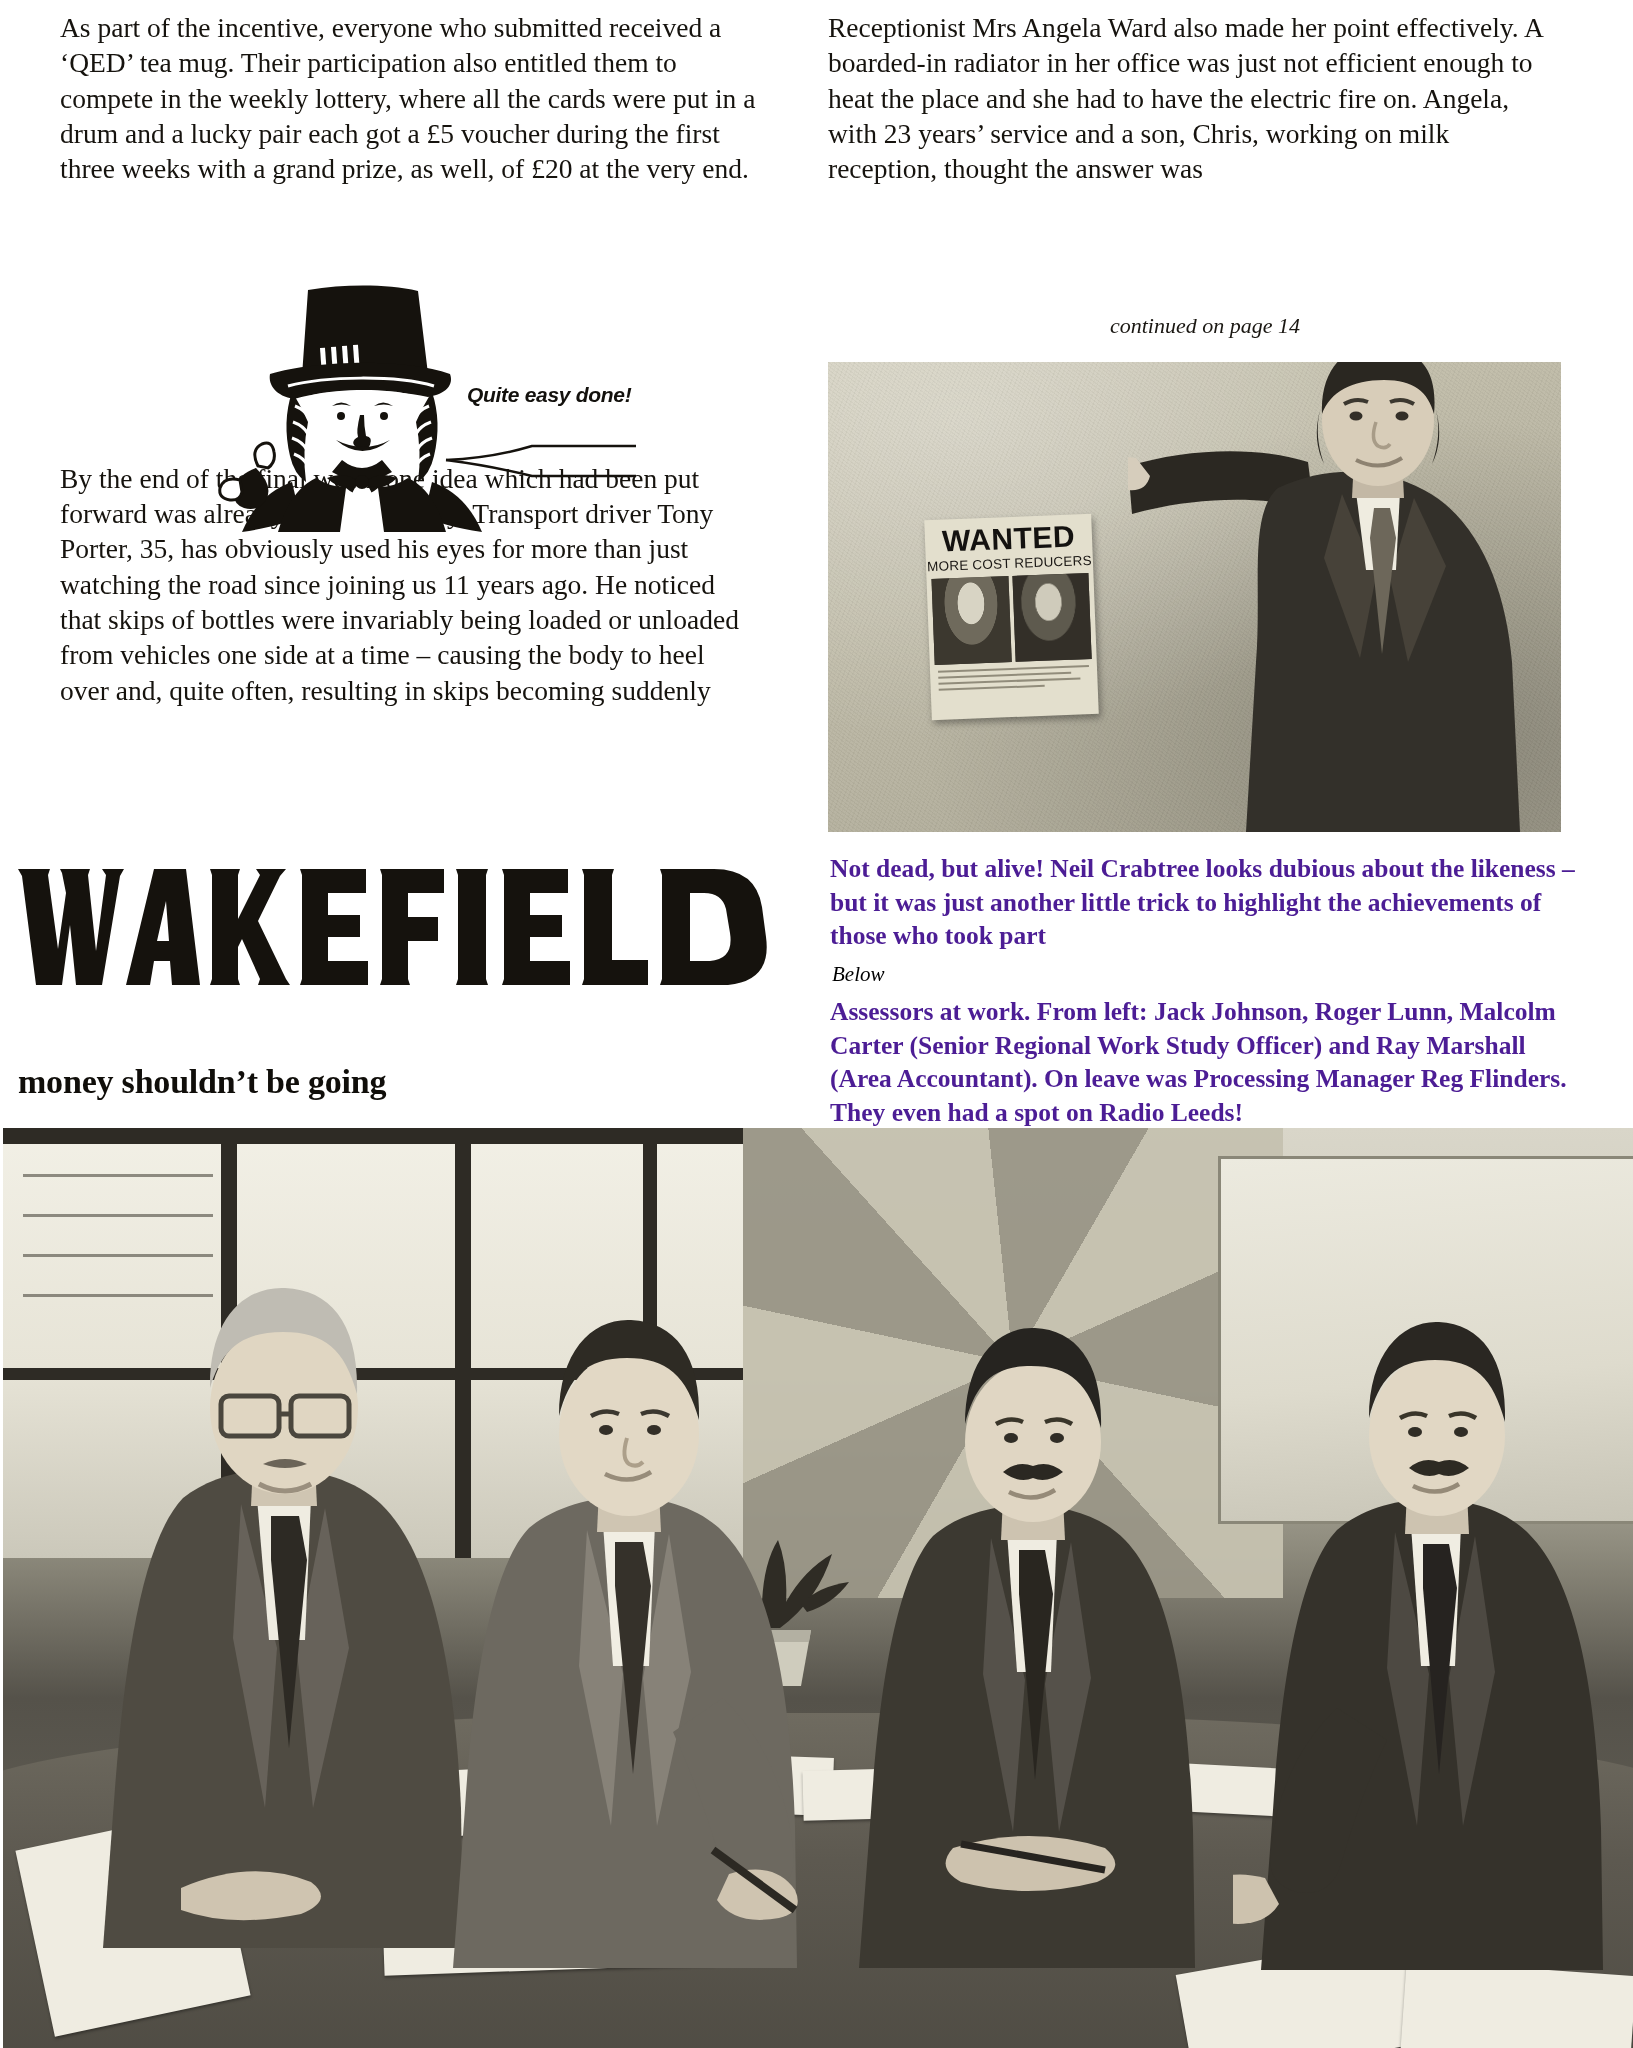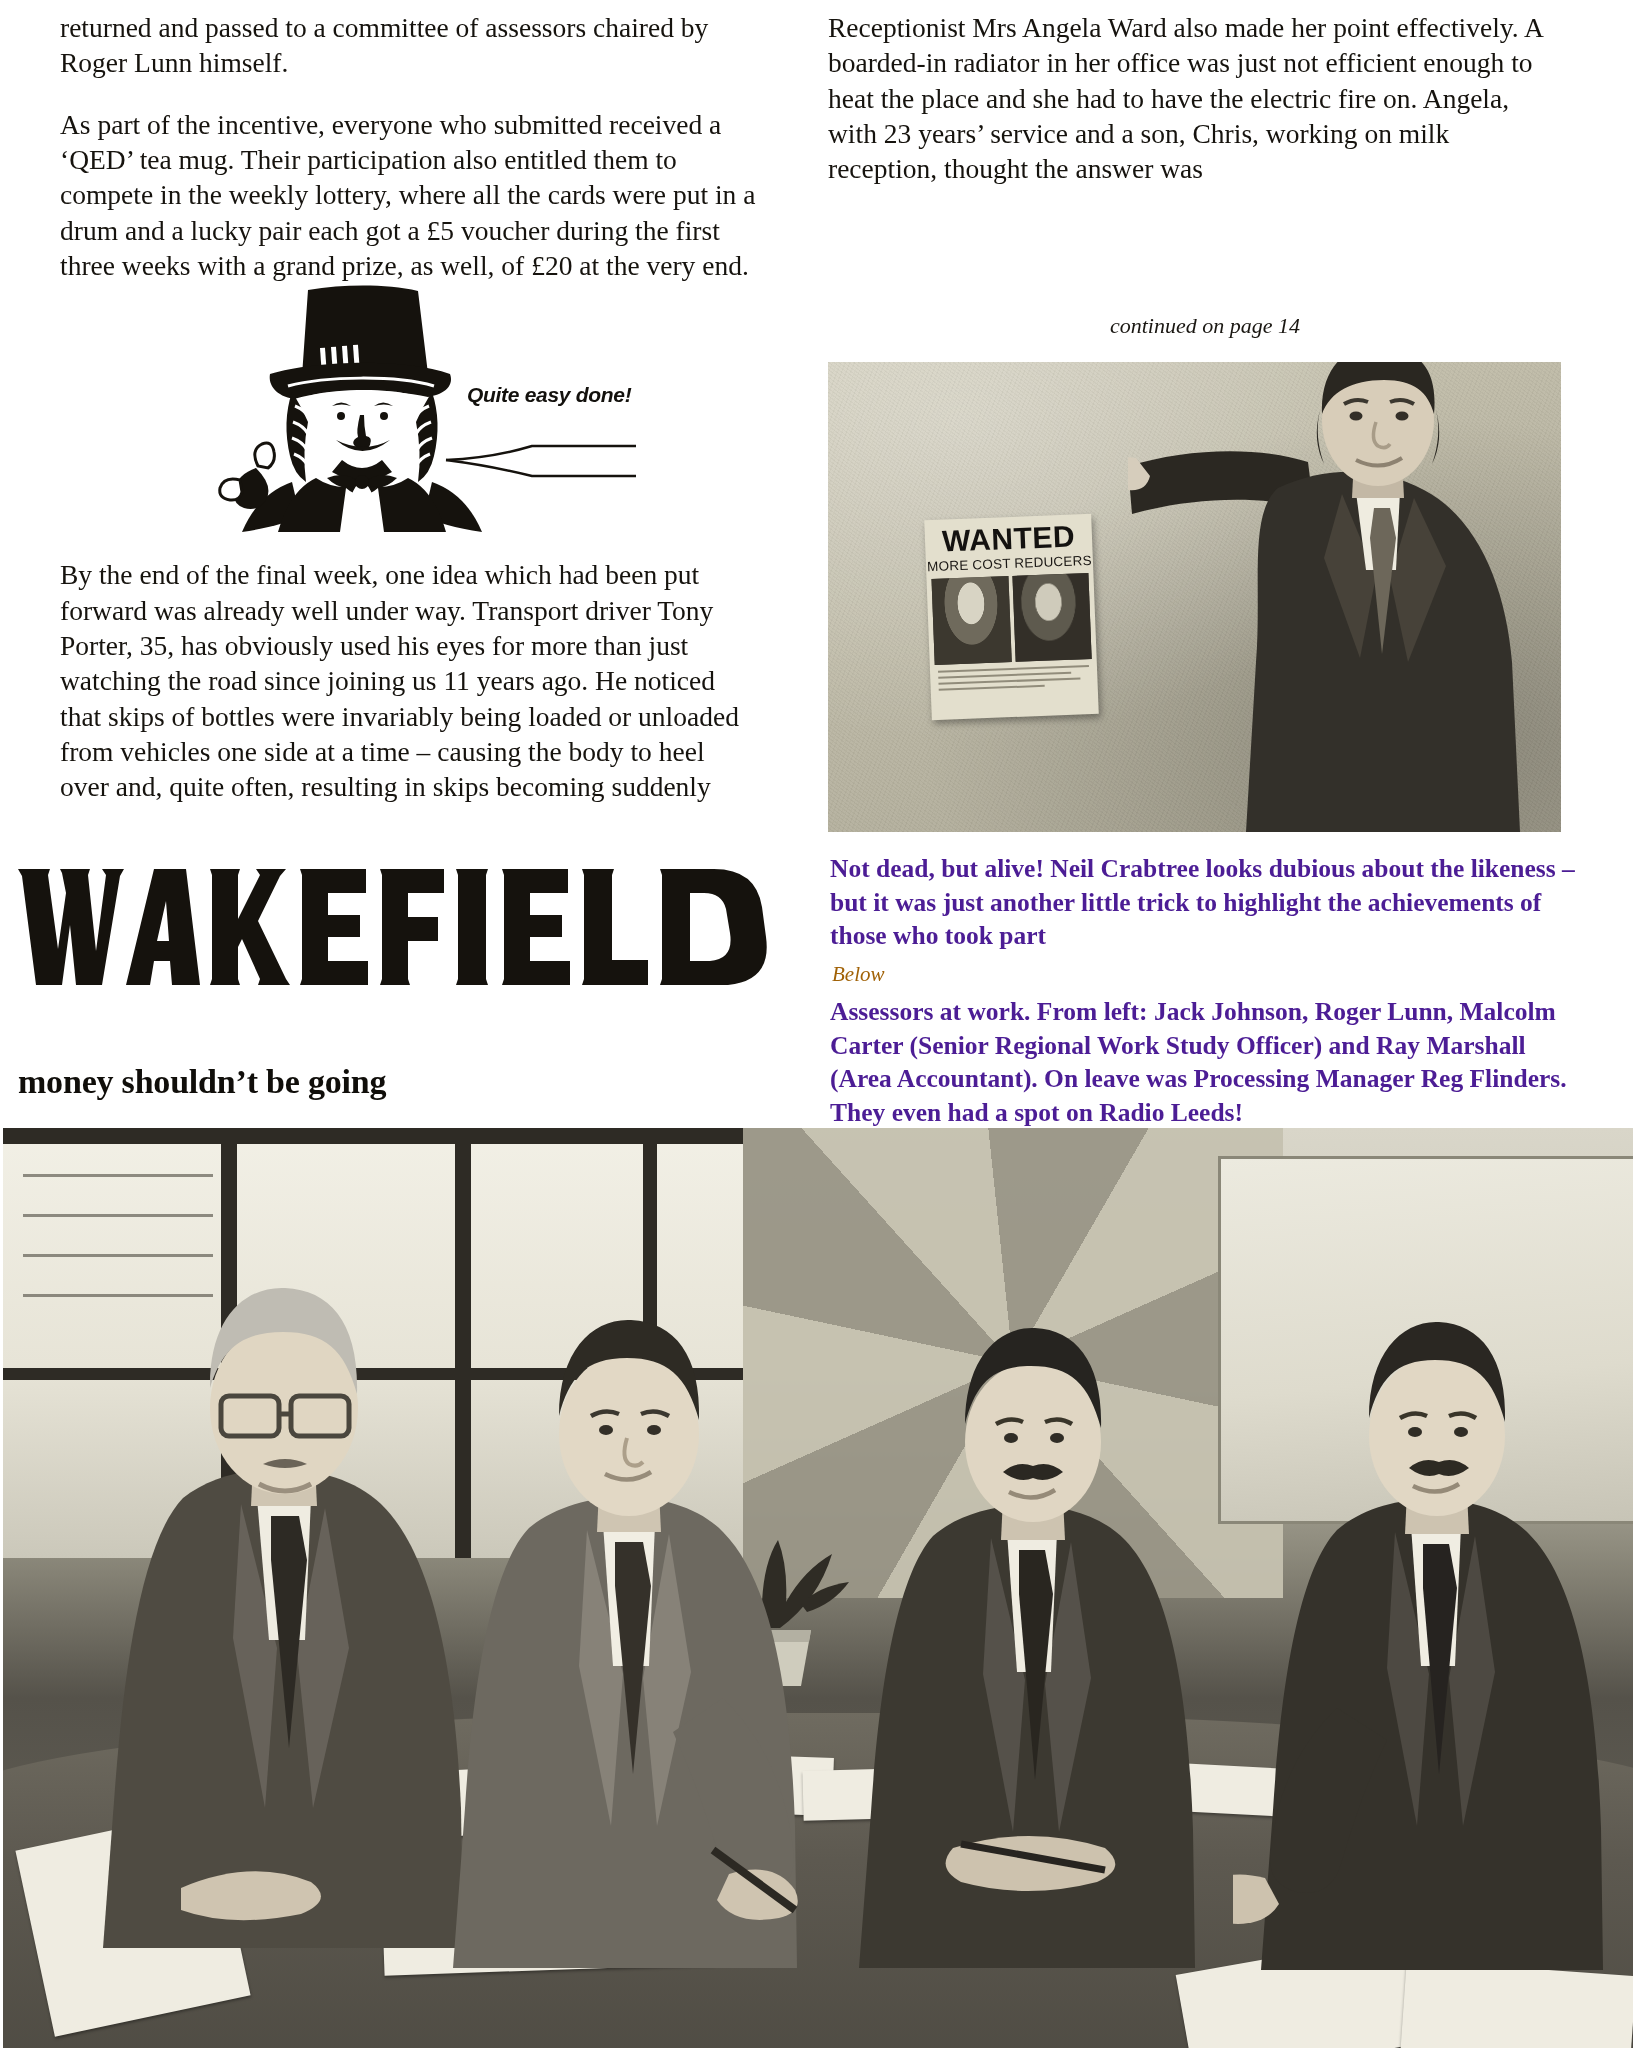--- a/index.html
+++ b/index.html
@@ -192,21 +192,21 @@
   }
   .caption-1 { top: 852px; }
   .caption-below-label {
     position: absolute;
     left: 832px;
     top: 962px;
     font-family: "Liberation Serif", serif;
     font-style: italic;
     font-weight: normal;
     font-size: 21px;
-    color: #a16207;
+    color: #000000;
   }
   .caption-2 { top: 995px; }
 
   
   .photo2 {
     position: absolute;
     left: 3px;
     top: 1128px;
     width: 1630px;
     height: 920px;
@@ -258,21 +258,20 @@
     position: absolute;
     left: 672px; top: 380px; width: 190px; height: 190px;
   }
 
   .figure { position: absolute; }
 </style>
 </head>
 <body>
 
 <div class="col col-left">
-  <p>returned and passed to a committee of assessors chaired by Roger Lunn himself.</p>
   <p>As part of the incentive, everyone who submitted received a ‘QED’ tea mug. Their participation also entitled them to compete in the weekly lottery, where all the cards were put in a drum and a lucky pair each got a £5 voucher during the first three weeks with a grand prize, as well, of £20 at the very end.</p>
   <div style="height:248px"></div>
   <p>By the end of the final week, one idea which had been put forward was already well under way. Transport driver Tony Porter, 35, has obviously used his eyes for more than just watching the road since joining us 11 years ago. He noticed that skips of bottles were invariably being loaded or unloaded from vehicles one side at a time – causing the body to heel over and, quite often, resulting in skips becoming suddenly</p>
 </div>
 
 <div class="cartoon-wrap">
   <svg class="cartoon-svg" width="440" height="250" viewBox="0 0 440 250" xmlns="http://www.w3.org/2000/svg">
     <g fill="#15120d">
 
       <path d="M112 8 C150 2 190 2 222 9 L232 92 C196 84 146 84 106 94 Z"></path>

